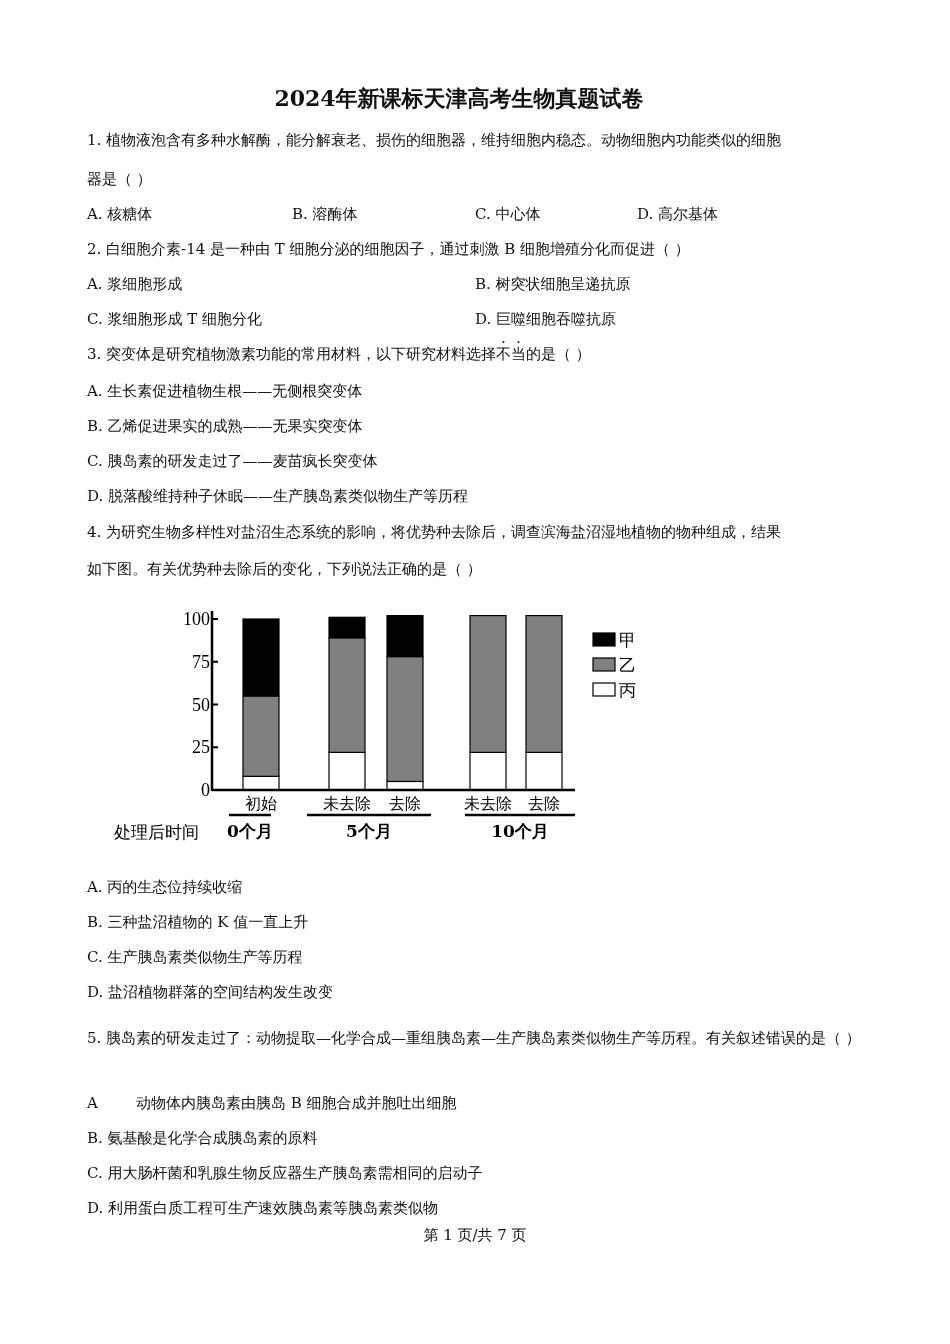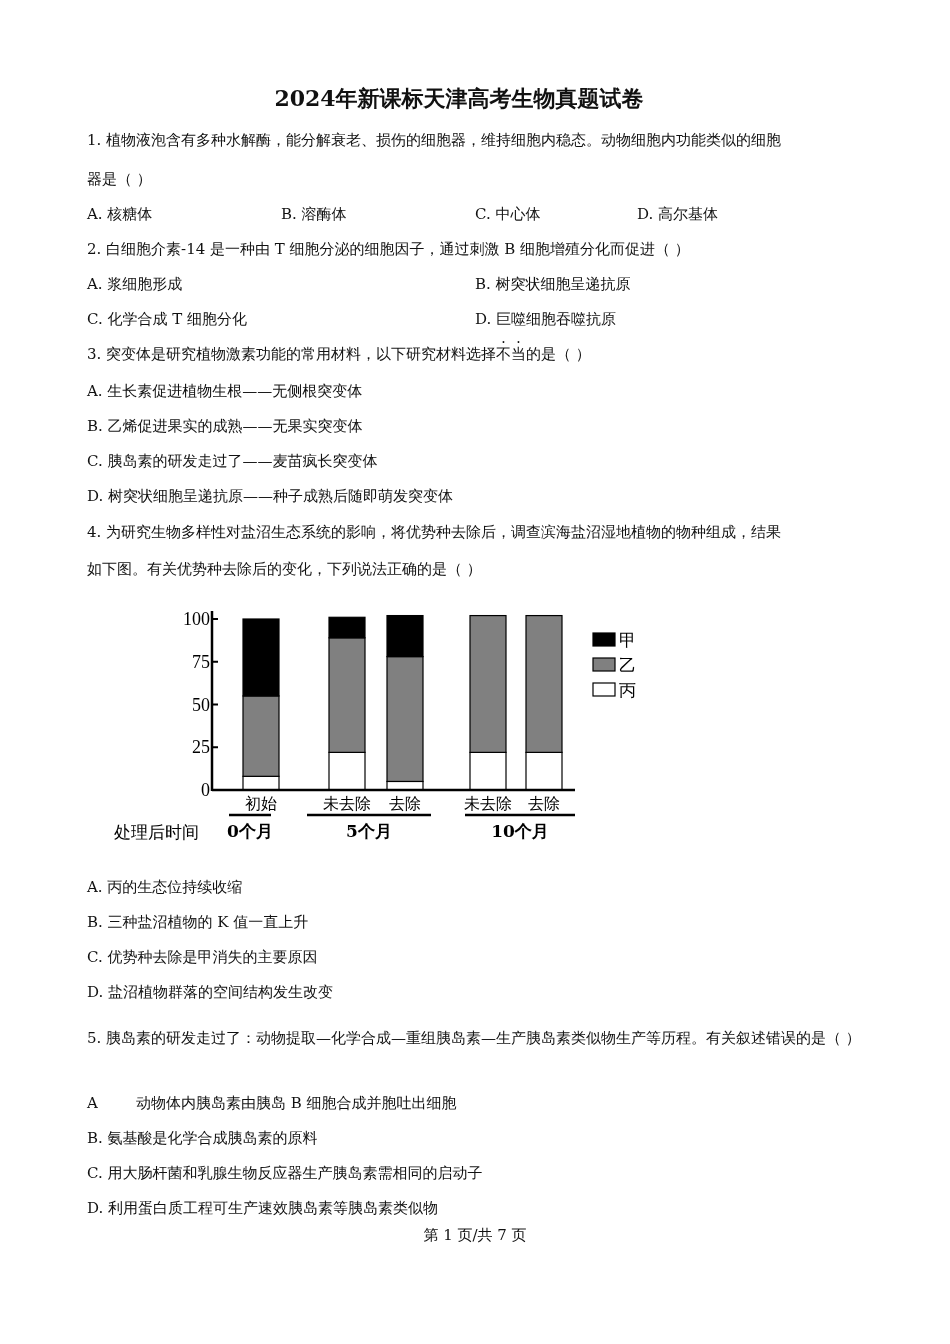--- a/index.html
+++ b/index.html
@@ -15,37 +15,37 @@
   .chart { position:absolute; left:100px; top:595px; width:560px; height:260px; }
 </style>
 </head>
 <body>
 
 <div class="title">2024年新课标天津高考生物真题试卷</div>
 
 <div class="line" style="top:131px">1. 植物液泡含有多种水解酶，能分解衰老、损伤的细胞器，维持细胞内稳态。动物细胞内功能类似的细胞</div>
 <div class="line" style="top:170px">器是（    ）</div>
 <div class="opt4" style="top:205px;left:87px">A. 核糖体</div>
-<div class="opt4" style="top:205px;left:281px">B. 溶酶体</div>
+<div class="opt4" style="top:205px;left:292px">B. 溶酶体</div>
 <div class="opt4" style="top:205px;left:475px">C. 中心体</div>
 <div class="opt4" style="top:205px;left:637px">D. 高尔基体</div>
 
 <div class="line" style="top:240px">2. 白细胞介素-14 是一种由 T 细胞分泌的细胞因子，通过刺激 B 细胞增殖分化而促进（    ）</div>
 <div class="opt4" style="top:275px;left:87px">A. 浆细胞形成</div>
 <div class="opt4" style="top:275px;left:475px">B. 树突状细胞呈递抗原</div>
-<div class="opt4" style="top:310px;left:87px">C. 化学合成 T 细胞分化</div>
+<div class="opt4" style="top:310px;left:87px">C. 浆细胞形成 T 细胞分化</div>
 <div class="opt4" style="top:310px;left:475px">D. 巨噬细胞吞噬抗原</div>
 
 <div class="line" style="top:345px">
   <span>3. 突变体是研究植物激素功能的常用材料，以下研究材料选择</span><span class="emph">不</span><span class="emph">当</span><span>的是（    ）</span>
 </div>
 <div class="line" style="top:382px">A. 生长素促进植物生根——无侧根突变体</div>
 <div class="line" style="top:417px">B. 乙烯促进果实的成熟——无果实突变体</div>
 <div class="line" style="top:452px">C. 胰岛素的研发走过了——麦苗疯长突变体</div>
-<div class="line" style="top:487px">D. 树突状细胞呈递抗原——种子成熟后随即萌发突变体</div>
+<div class="line" style="top:487px">D. 脱落酸维持种子休眠——生产胰岛素类似物生产等历程</div>
 
 <div class="line" style="top:523px">4. 为研究生物多样性对盐沼生态系统的影响，将优势种去除后，调查滨海盐沼湿地植物的物种组成，结果</div>
 <div class="line" style="top:560px">如下图。有关优势种去除后的变化，下列说法正确的是（    ）</div>
 
 <svg class="chart" viewBox="0 0 560 260" width="560" height="260">
   <g id="bars">
       <rect x="143" y="181.32" width="36" height="13.68" fill="#ffffff" stroke="#000" stroke-width="1.2"></rect>
       <rect x="143" y="100.95" width="36" height="80.37" fill="#808080" stroke="#000" stroke-width="1.2"></rect>
       <rect x="143" y="24" width="36" height="76.95" fill="#000000" stroke="#000" stroke-width="1.2"></rect>
       <rect x="229" y="157.38" width="36" height="37.62" fill="#ffffff" stroke="#000" stroke-width="1.2"></rect>
@@ -95,21 +95,21 @@
       <text x="519" y="51" font-size="17" font-family="'DejaVu Sans',sans-serif">甲</text>
       <rect x="493" y="63" width="22" height="13" fill="#808080" stroke="#000" stroke-width="1.2"></rect>
       <text x="519" y="76" font-size="17" font-family="'DejaVu Sans',sans-serif">乙</text>
       <rect x="493" y="88" width="22" height="13" fill="#ffffff" stroke="#000" stroke-width="1.2"></rect>
       <text x="519" y="101" font-size="17" font-family="'DejaVu Sans',sans-serif">丙</text>
     </g>
 </svg>
 
 <div class="line" style="top:878px">A. 丙的生态位持续收缩</div>
 <div class="line" style="top:913px">B. 三种盐沼植物的 K 值一直上升</div>
-<div class="line" style="top:948px">C. 优势种去除是甲消失的主要原因</div>
+<div class="line" style="top:948px">C. 生产胰岛素类似物生产等历程</div>
 <div class="line" style="top:983px">D. 盐沼植物群落的空间结构发生改变</div>
 
 <div class="line" style="top:1019px;white-space:normal;width:785px;line-height:38px">
   <span>5. 胰岛素的研发走过了：动物提取—化学合成—重组胰岛素—生产胰岛素类似物生产等历程。有关叙述</span><span class="emph">错</span><span class="emph">误</span><span>的是（    ）</span>
 </div>
 <div class="line" style="top:1094px;white-space:pre">A        动物体内胰岛素由胰岛 B 细胞合成并胞吐出细胞</div>
 <div class="line" style="top:1129px">B. 氨基酸是化学合成胰岛素的原料</div>
 <div class="line" style="top:1164px">C. 用大肠杆菌和乳腺生物反应器生产胰岛素需相同的启动子</div>
 <div class="line" style="top:1199px">D. 利用蛋白质工程可生产速效胰岛素等胰岛素类似物</div>
 

